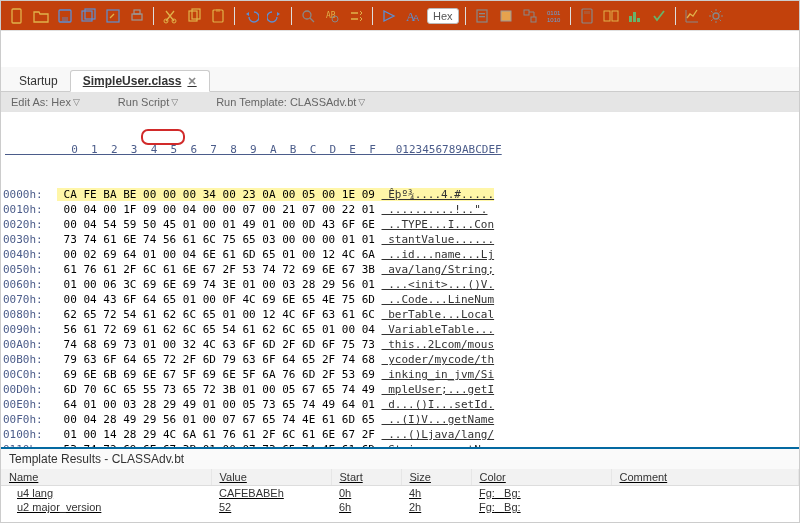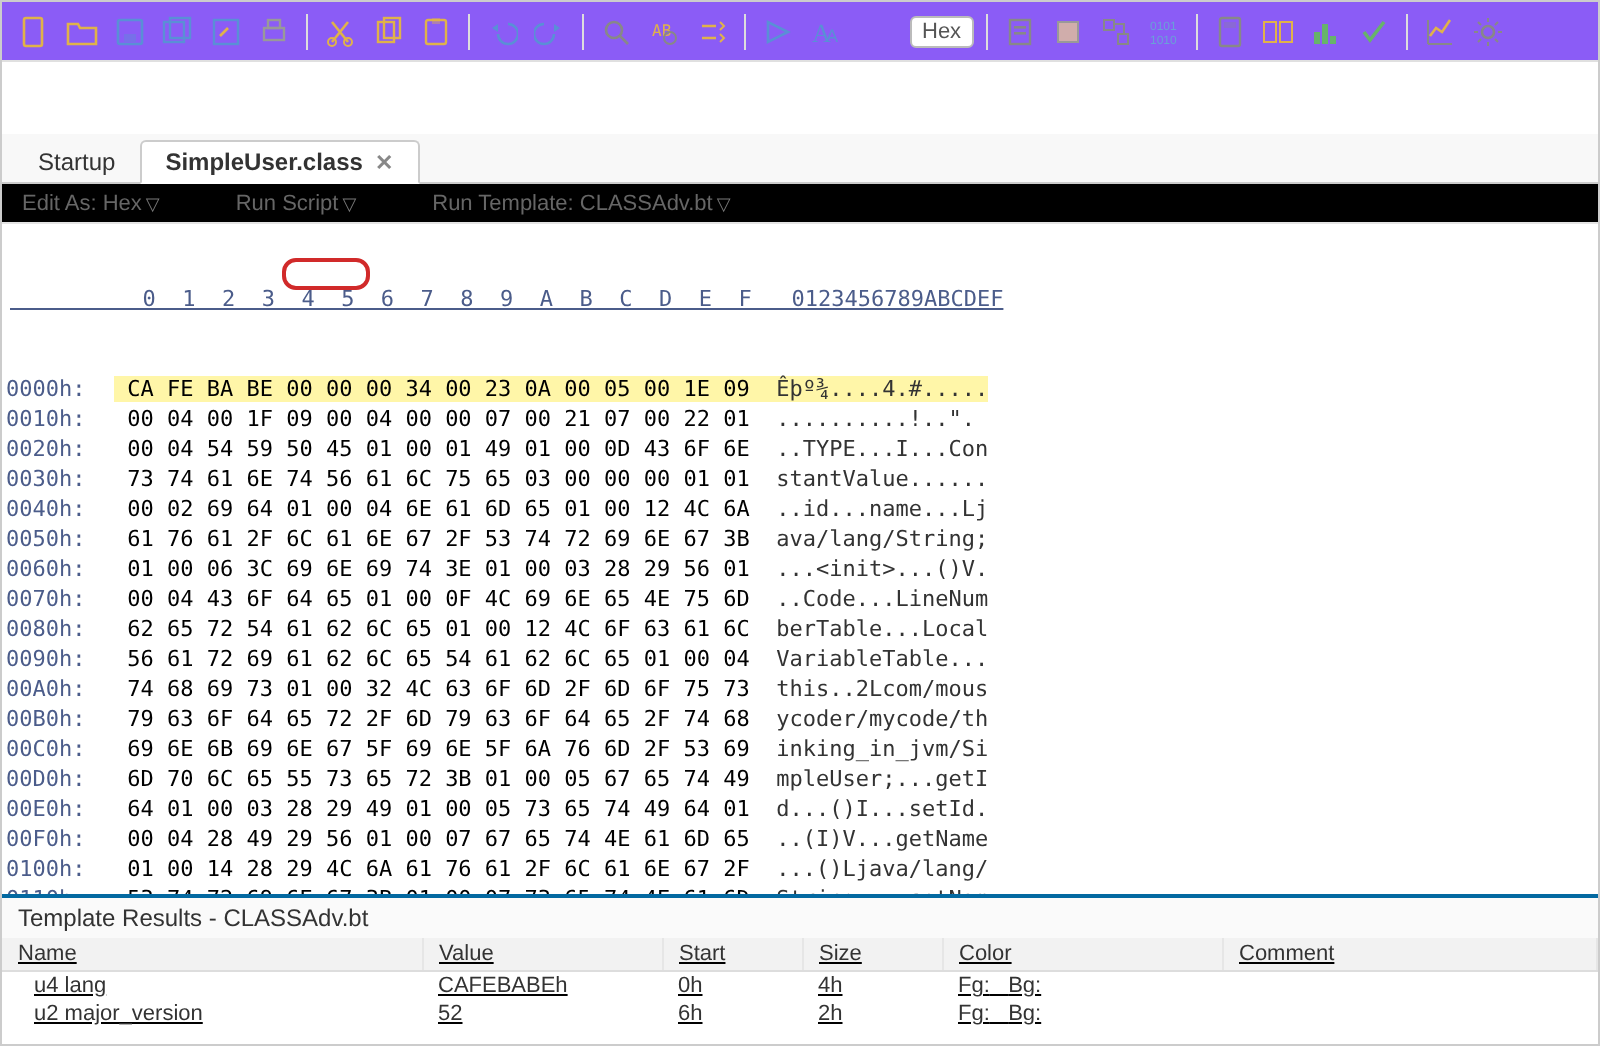--- a/index.html
+++ b/index.html
@@ -10,59 +10,58 @@
     width: 800px;
     height: 523px;
     overflow: hidden;
     border: 1px solid #ccc;
   }
   .toolbar {
     display: flex;
     align-items: center;
     gap: 4px;
     padding: 4px 6px;
-    background: #8b5cf6;
+    background: #c2410c;
     border-bottom: 1px solid #e0e0e0;
     height: 30px;
   }
   .tb-icn {
     width: 20px; height: 20px;
     display: inline-flex; align-items: center; justify-content: center;
     cursor: pointer;
   }
   .tb-icn svg { width: 16px; height: 16px; }
   .tb-sep { width: 1px; height: 18px; background: #ddd; margin: 0 2px; }
   .hex-btn {
     font-size: 11px; color: #555; padding: 1px 5px;
     border: 1px solid #bbb; border-radius: 3px; cursor: pointer;
     background: #fff;
-    margin-left: 28px;
   }
 
   .tabbar {
     display: flex;
     padding-top: 3px;
     padding-left: 6px;
     background: #f8f8f8;
     border-bottom: 1px solid #ccc;
     height: 25px;
     align-items: flex-end;
     margin-top: 36px;
   }
   .tab { padding: 3px 12px; color: #333; font-size: 12px; display: flex; align-items: center; gap: 6px; cursor: pointer; }
-  .tab.active { background: #fff; border: 1px solid #ccc; border-bottom: 1px solid #fff; border-radius: 3px 3px 0 0; font-weight: 700; position: relative; top:1px;}
+  .tab.active { background: #fff; border: 1px solid #ccc; border-bottom: 1px solid #fff; border-radius: 3px 3px 0 0; font-weight: 700; position: relative; top:1px;text-decoration:underline;}
   .tab-x { color:#888; font-size:11px; cursor:pointer;}
 
   .subbar {
     display: flex;
     gap: 38px;
     font-size: 11px;
     color: #666;
     padding: 3px 10px;
-    background: #000000;
+    background: #e5e5e5;
     border-bottom: 1px solid #e4e4e4;
     height: 20px;
     align-items: center;
   }
   .subbar .dd { display:flex; align-items:center; gap:2px;}
   .chev { color:#777; font-size:9px; }
 
   .hexview {
     font-family: Menlo, Consolas, monospace;
     font-size: 11px;
@@ -75,21 +74,21 @@
   }
   .hex-header {
     color: #4b5c8a;
     padding: 0 0 0 2px;
     text-decoration: underline;
   }
   .hex-rows { }
   .hrow { display: block; }
   .off { color:#4b5c8a; display:inline-block; width:54px; }
   .bytes { letter-spacing: 0; }
-  .asc { color:#333; }
+  .asc { color:#333;text-decoration:underline; }
   .hl-row .bytes, .hl-row .asc { background: #fff6a8; }
   .byte-box {
     position: absolute;
     border: 2px solid #d12a2a;
     border-radius: 7px;
     pointer-events: none;
   }
   .byte-box.b1 { top: 17px; left: 140px; width: 44px; height: 16px; }
 
   .results-title {

